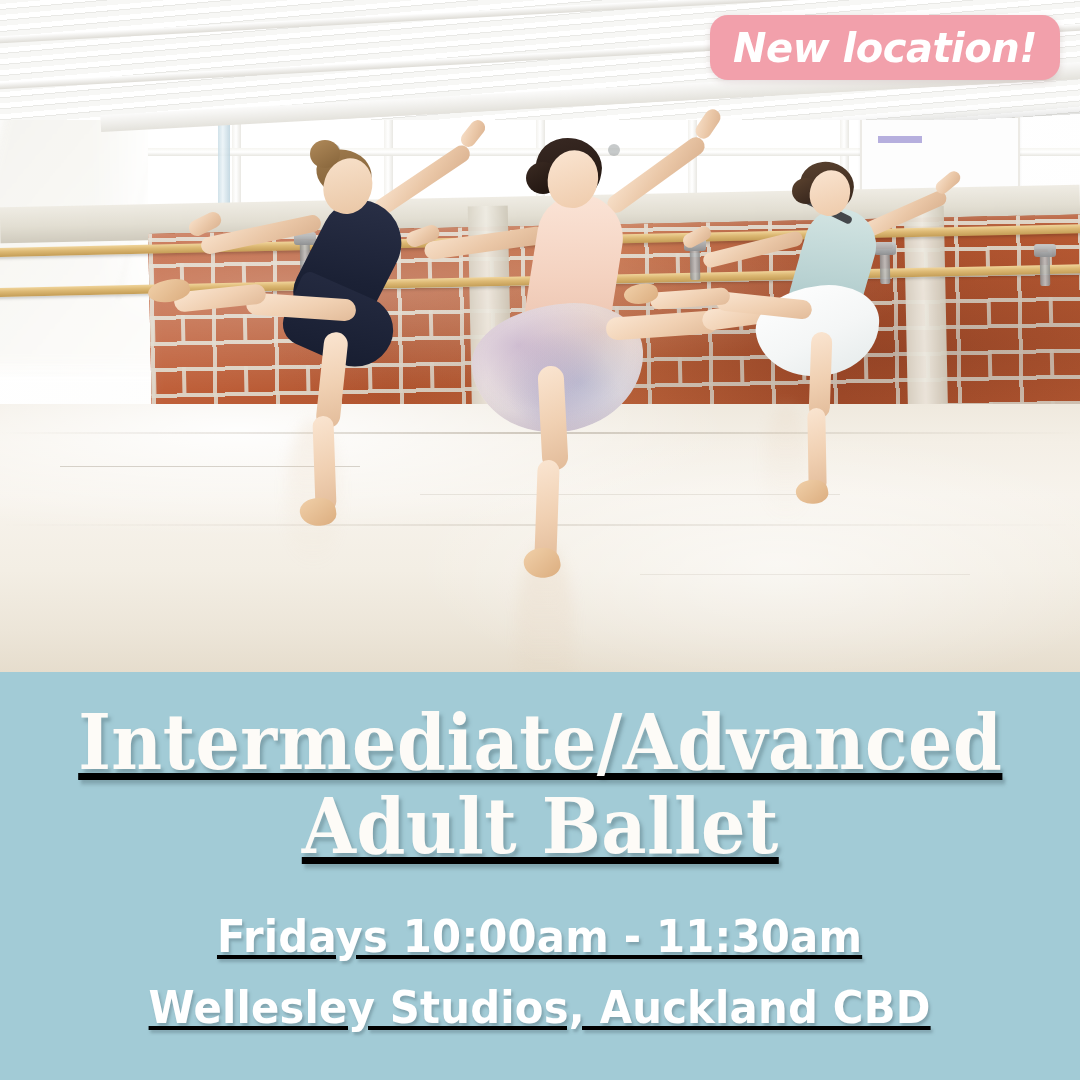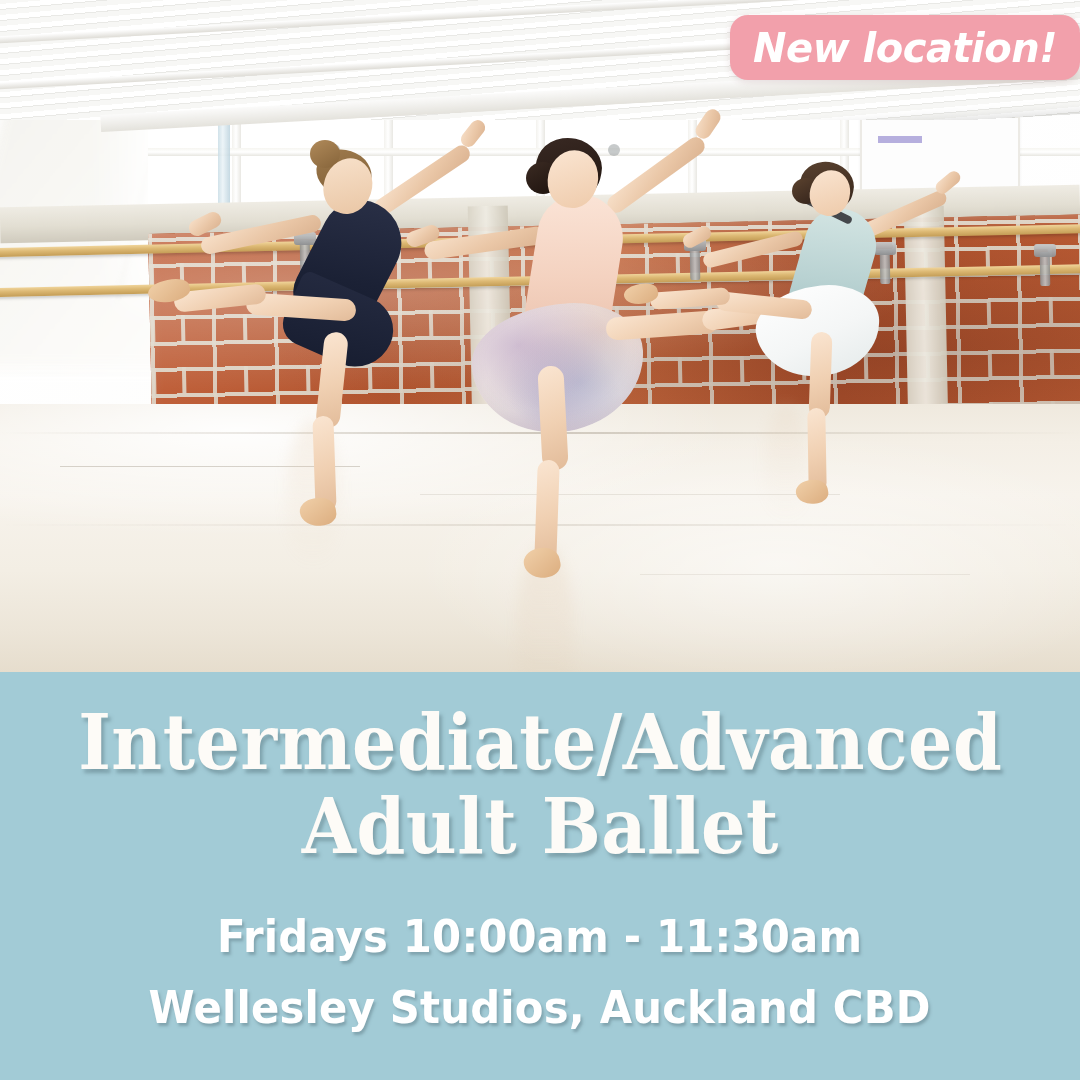--- a/index.html
+++ b/index.html
@@ -334,21 +334,21 @@
     letter-spacing:-.5px;
     color:#ffffff;
     white-space:nowrap;
     line-height:1;
   }
 
   
   .panel {
     position:absolute; left:0; top:672px;
     width:1080px; height:408px;
-    display:flex; flex-direction:column; align-items:center;
+    display:flex; flex-direction:column; align-items:center;text-decoration:underline;
   }
   .title {
     font-family:"DejaVu Serif", serif;
     font-weight:700;
     color:#fdfbf7;
     text-align:center;
     line-height:1.03;
     letter-spacing:.5px;
     text-shadow:3px 4px 4px rgba(95,125,135,.55);
     transform:scaleX(.92);
@@ -501,21 +501,21 @@
 
       <div class="limb skin-l" style="left:10px; top:146px; width:96px; height:19px; transform:rotate(6deg);"></div>
       <div class="limb skin-l" style="left:-56px; top:140px; width:80px; height:17px; transform:rotate(-4deg);"></div>
       <div class="shoe" style="left:-82px; top:134px; width:34px; height:20px; transform:rotate(-12deg);"></div>
 
       <div class="limb skin-l" style="left:104px; top:182px; width:21px; height:86px; transform:rotate(2deg);"></div>
       <div class="limb skin-l" style="left:102px; top:258px; width:18px; height:84px; transform:rotate(-1deg);"></div>
       <div class="shoe" style="left:90px; top:330px; width:32px; height:24px; transform:rotate(-10deg);"></div>
     </div>
 
-    <div class="badge" style="background: rgb(242, 160, 171); margin-left: 20px;">
+    <div class="badge" style="background: rgb(242, 160, 171);">
       <span class="badge-text" style="color: rgb(255, 255, 255);">New location!</span>
     </div>
 
   </div>
 
   <div class="panel" style="background: rgb(162, 203, 214);">
     <h1 class="title" style="color: rgb(253, 251, 247);">
       <span class="l1">Intermediate/Advanced</span>
       <span class="l2">Adult Ballet</span>
     </h1>

